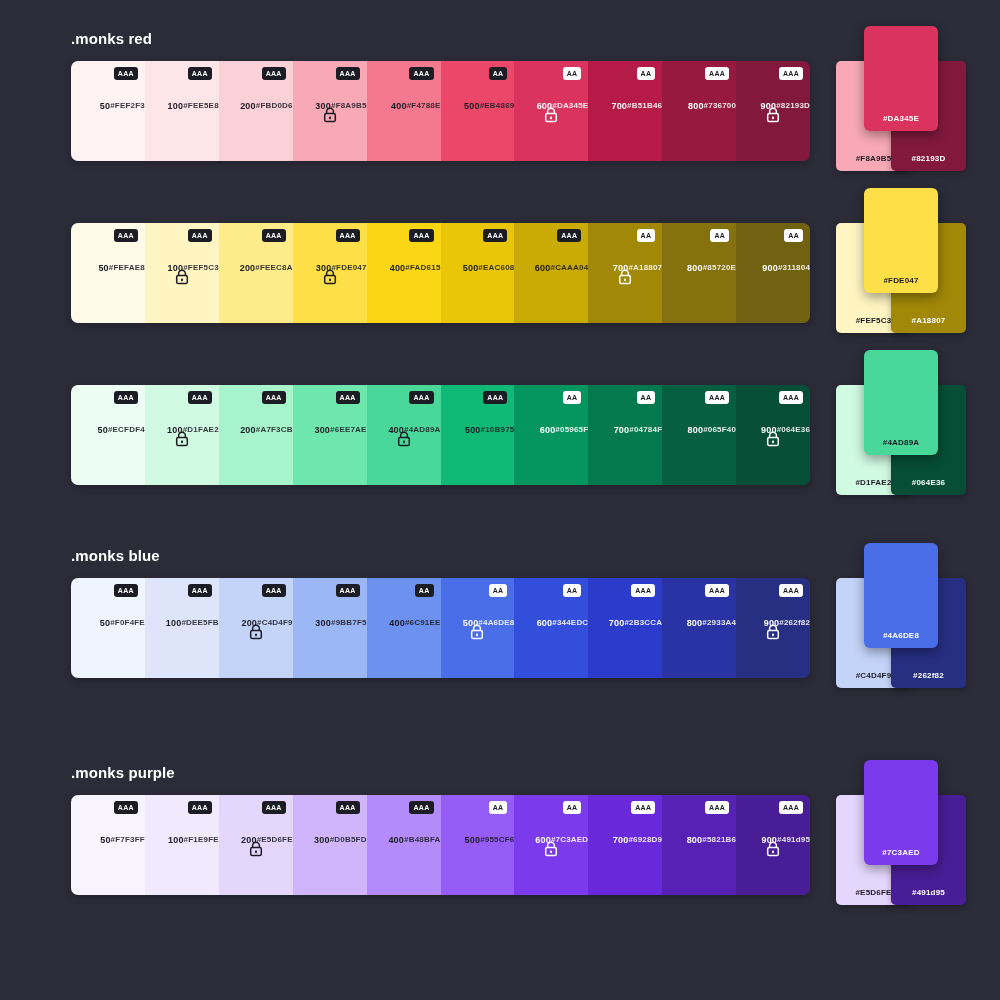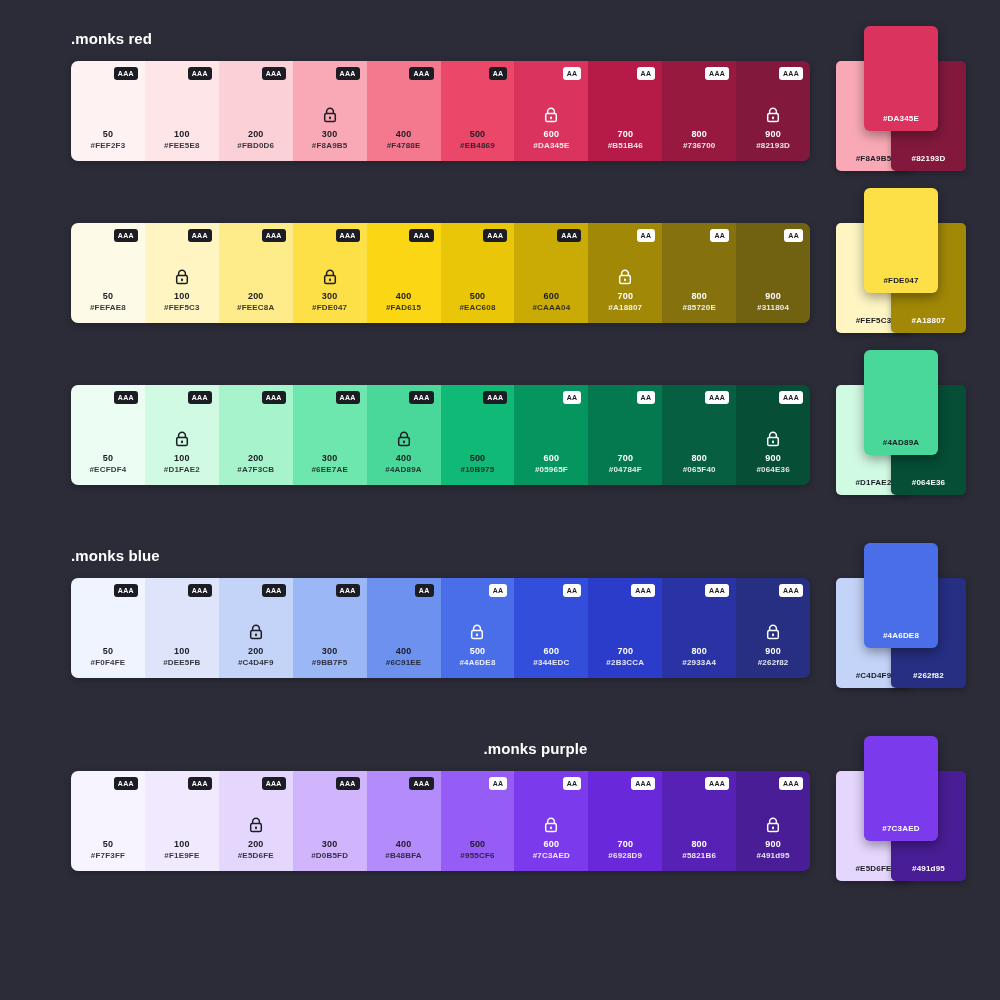--- a/index.html
+++ b/index.html
@@ -49,21 +49,21 @@
     display: flex;
     border-radius: 7px;
     overflow: hidden;
     box-shadow: 0 2px 7px rgba(0,0,0,0.28);
   }
 
   .swatch {
     flex: 1 1 0;
     position: relative;
     display: flex;
-    flex-direction: column;
+    flex-direction: row;
     align-items: center;
     justify-content: flex-end;
     padding-bottom: 10px;
   }
 
   .badge {
     position: absolute;
     top: 6px;
     right: 7px;
     font-size: 7px;
@@ -491,21 +491,21 @@
               <div class="swatch-hex">#262f82</div>
             </div>
           </div>
           <div class="preview">
             <div class="pv-card pv-light" style="background: rgb(196, 212, 249); color: rgb(28, 28, 36);">#C4D4F9</div>
             <div class="pv-card pv-dark" style="background: rgb(38, 47, 130); color: rgb(255, 255, 255);">#262f82</div>
             <div class="pv-card pv-main" style="background: rgb(74, 109, 232); color: rgb(255, 255, 255);">#4A6DE8</div>
           </div>
         </div>
       </div>
-      <div class="palette-group" style="margin-top: 48px; text-align: center;">
+      <div class="palette-group" style="margin-top: 72px;">
         <div class="group-title">.monks purple</div>
         <div class="group-body">
           <div class="swatch-strip">
             <div class="swatch" style="background: rgb(247, 243, 255); color: rgb(28, 28, 36);">
               <div class="badge dark">AAA</div>
               <div class="swatch-step">50</div>
               <div class="swatch-hex">#F7F3FF</div>
             </div>
             <div class="swatch" style="background: rgb(241, 233, 254); color: rgb(28, 28, 36);">
               <div class="badge dark">AAA</div>

